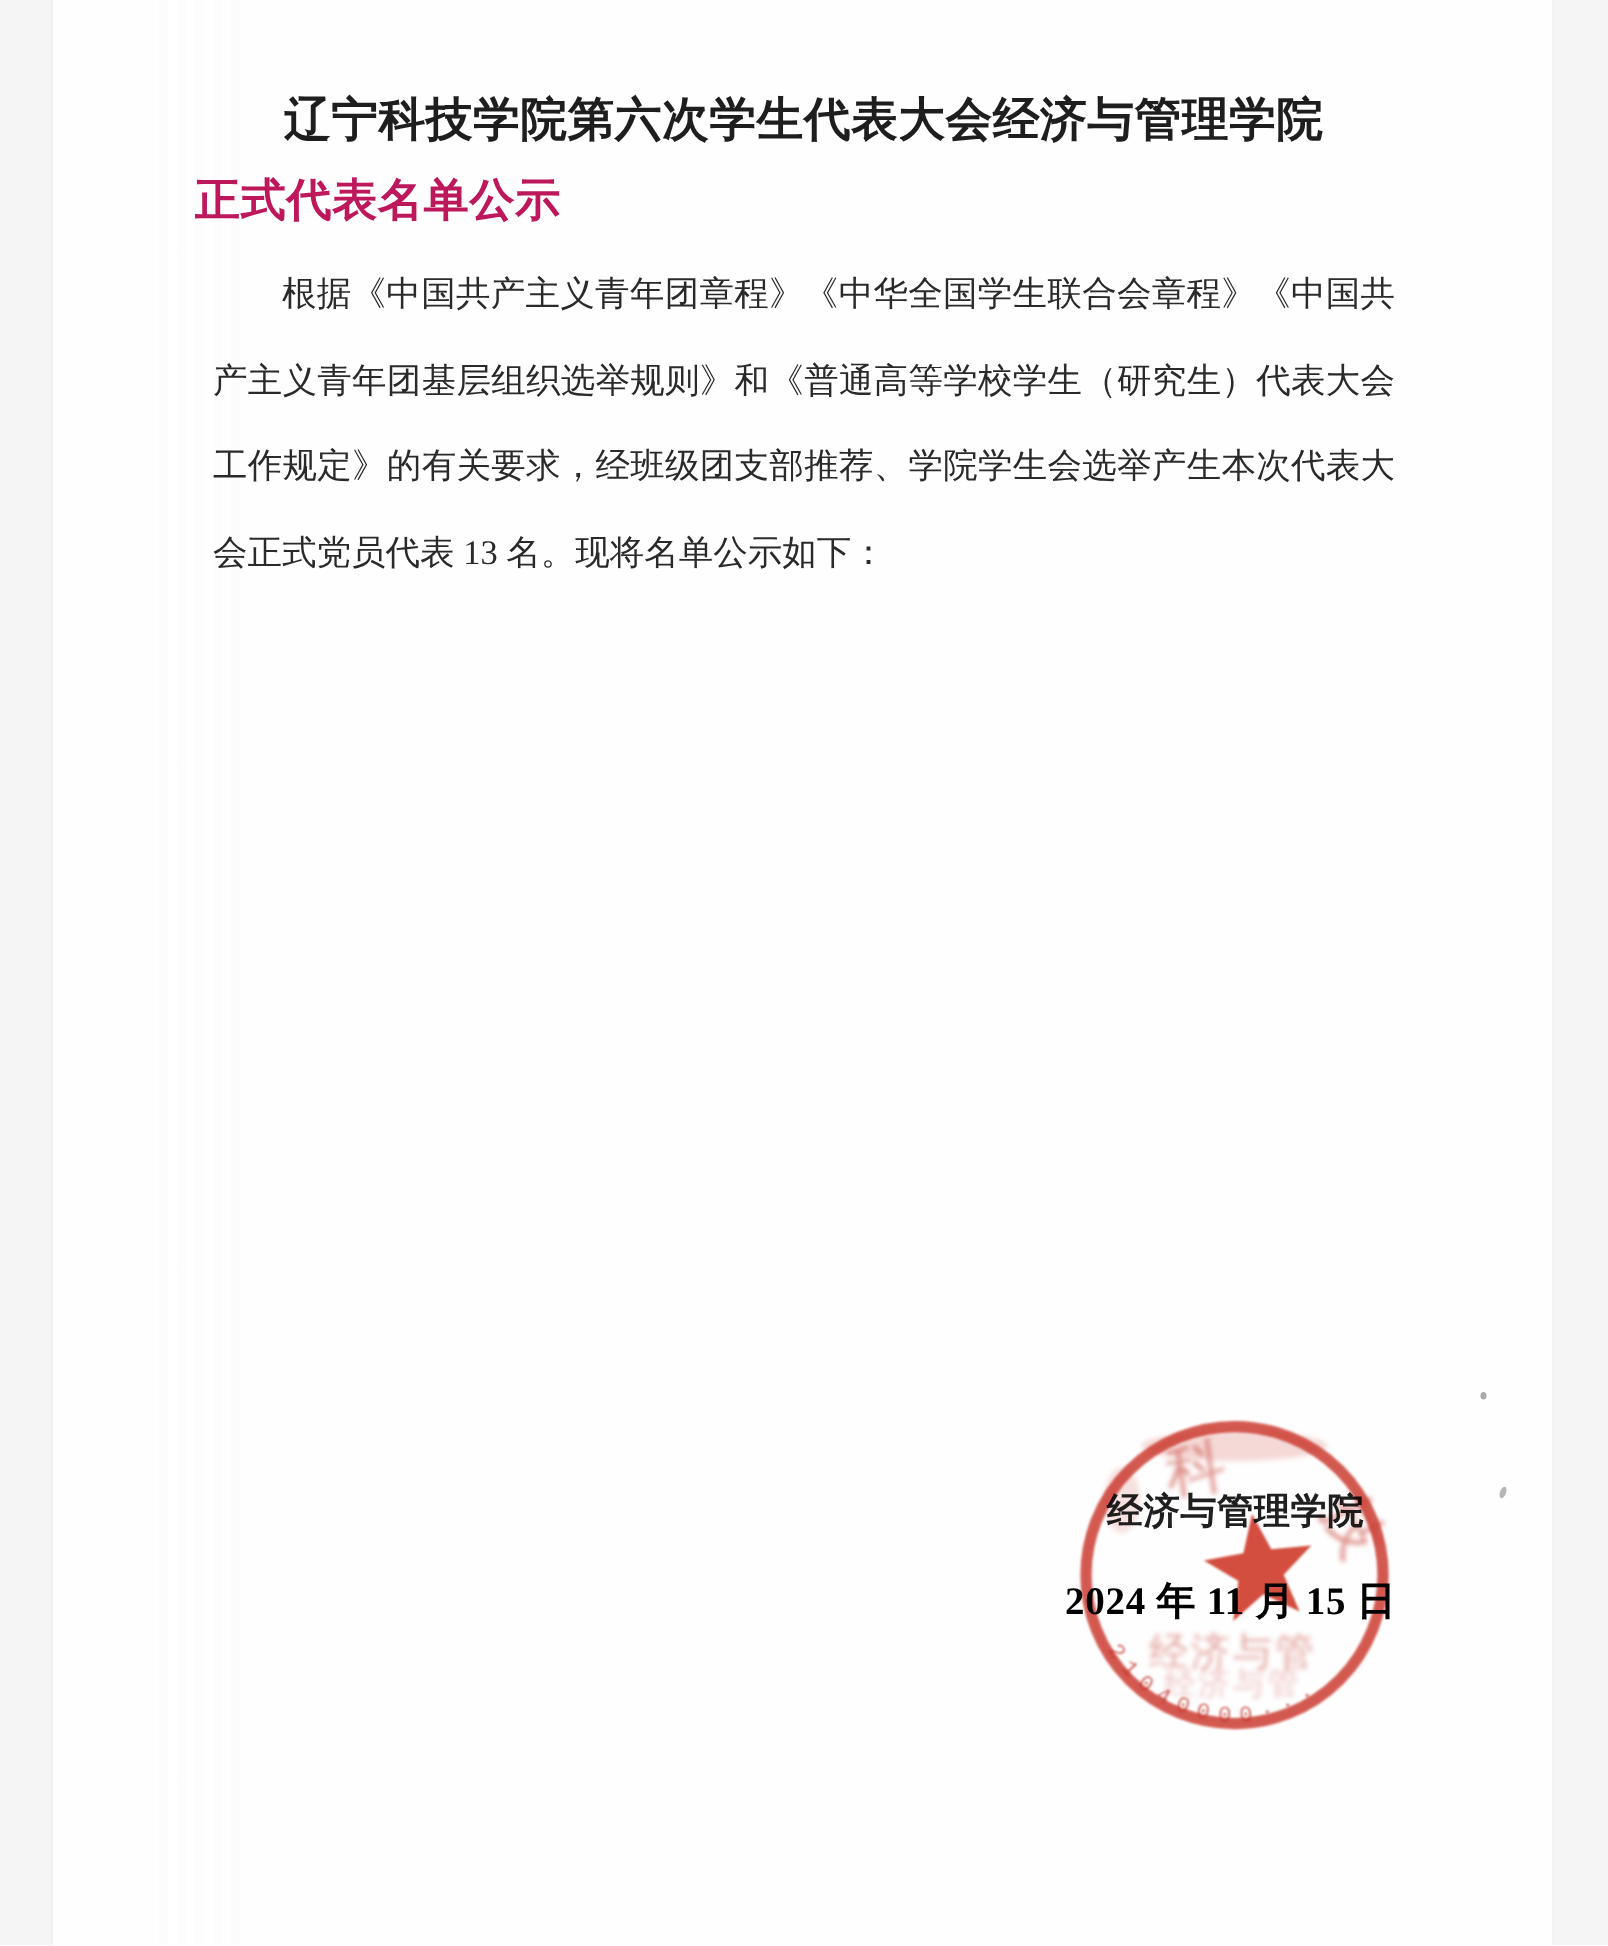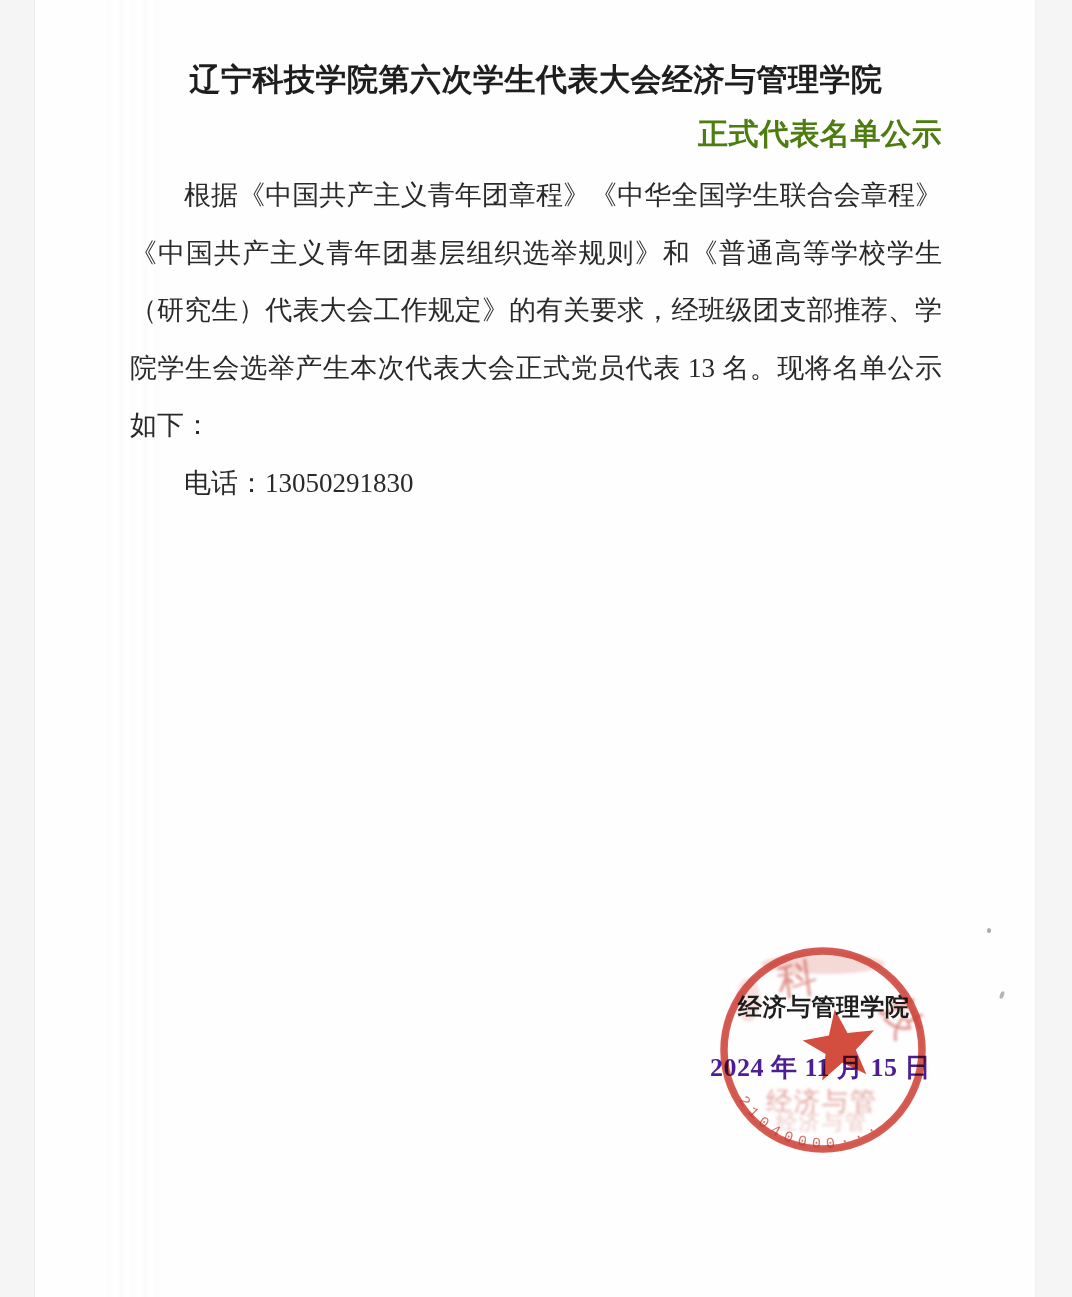--- a/index.html
+++ b/index.html
@@ -23,34 +23,34 @@
     position:absolute;left:130px;top:58px;width:812px;
   }
   .doc-title{
     margin:0;font-family:"Liberation Sans","DejaVu Sans",sans-serif;
     font-weight:700;font-size:31px;line-height:44px;
     text-align:center;color:#1e1e1e;letter-spacing:.5px;
   }
   .doc-subtitle{
     margin:12px 0 0 0;font-family:"Liberation Sans","DejaVu Sans",sans-serif;
     font-weight:700;font-size:30px;line-height:40px;
-    text-align:right;color:#4d7c0f;letter-spacing:.5px;
+    text-align:left;color:#be185d;letter-spacing:.5px;
   }
   .para{
-    margin:0;font-size:27px;line-height:57.5px;
+    margin:12px;font-size:23px;line-height:57.5px;
     text-align:justify;text-indent:2em;color:#2a2a2a;
   }
   .para.first{margin-top:13px;}
   .sig-org{
     position:absolute;left:738px;top:991px;
     font-size:24px;font-weight:600;letter-spacing:.5px;color:#1f1f1f;z-index:2;
   }
   .sig-date{
     position:absolute;left:710px;top:1050px;
-    font-size:26px;font-weight:600;letter-spacing:.5px;color:#4c1d95;z-index:2;
+    font-size:26px;font-weight:600;letter-spacing:.5px;color:#000000;z-index:2;
   }
   .stamp{
     position:absolute;left:704px;top:934px;width:236px;height:240px;
     z-index:3;mix-blend-mode:multiply;pointer-events:none;
   }
   .speck{position:absolute;border-radius:50%;background:rgba(85,85,90,.5);z-index:1;}
   .speck-1{left:987px;top:928px;width:4px;height:5px;}
   .speck-2{left:1000px;top:991px;width:4px;height:8px;transform:rotate(20deg);background:rgba(95,95,100,.45);}
 </style>
 </head>
@@ -59,21 +59,20 @@
 <div class="canvas">
 
   <div class="edge-band edge-left"></div>
   <div class="edge-band edge-right"></div>
   <div class="streaks"></div>
 
   <div class="doc-body">
     <h1 class="doc-title">辽宁科技学院第六次学生代表大会经济与管理学院</h1>
     <h2 class="doc-subtitle">正式代表名单公示</h2>
     <p class="para first">根据《中国共产主义青年团章程》《中华全国学生联合会章程》《中国共产主义青年团基层组织选举规则》和《普通高等学校学生（研究生）代表大会工作规定》的有关要求，经班级团支部推荐、学院学生会选举产生本次代表大会正式党员代表 13 名。现将名单公示如下：</p>
-    <p class="para">电话：13050291830</p>
   </div>
 
   <div class="sig-org">经济与管理学院</div>
   <div class="sig-date">2024 年 11 月 15 日</div>
 
   <svg class="stamp" viewBox="0 0 236 240" xmlns="http://www.w3.org/2000/svg">
     <defs>
       <filter id="b1" x="-20%" y="-20%" width="140%" height="140%">
           <feGaussianBlur stdDeviation="0.7"></feGaussianBlur>
         </filter>

